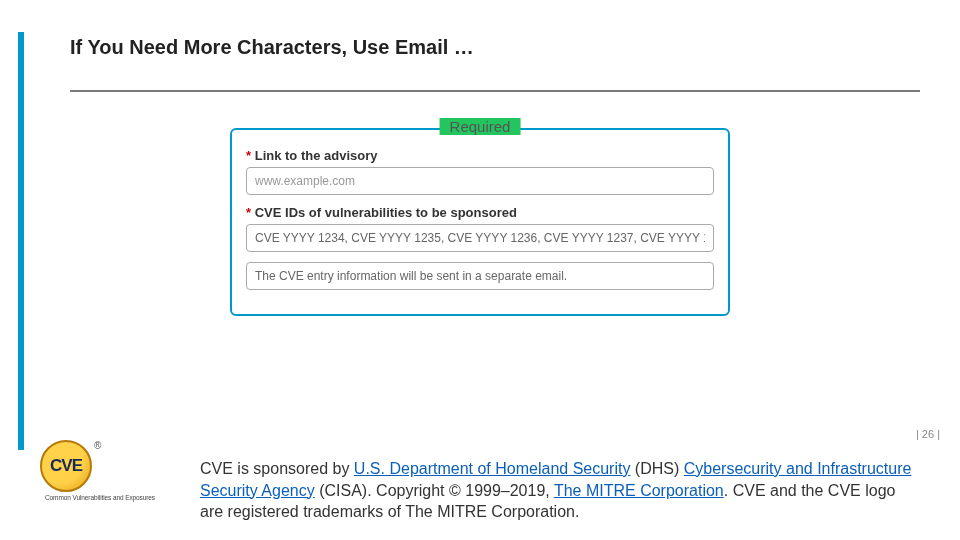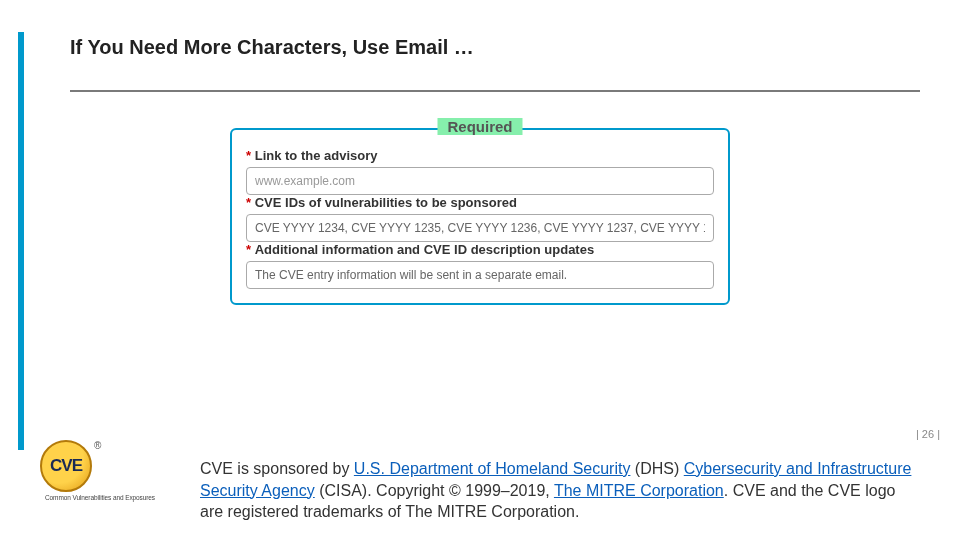--- a/index.html
+++ b/index.html
@@ -3,22 +3,22 @@
 <meta charset="utf-8">
 <style>
   * { box-sizing: border-box; margin: 0; padding: 0; }
   html, body { width: 960px; height: 540px; font-family: Arial, Helvetica, sans-serif; background: #fff; }
   .slide { position: relative; width: 960px; height: 540px; }
   .accent-bar { position: absolute; left: 18px; top: 32px; width: 6px; height: 418px; background: #0099cc; }
   .title { position: absolute; left: 70px; top: 36px; font-size: 20px; font-weight: bold; color: #222; }
   .hr { position: absolute; left: 70px; top: 90px; width: 850px; height: 2px; background: #7a7a7a; }
 
   .form-box { position: absolute; left: 230px; top: 128px; width: 500px; border: 2px solid #0099cc; border-radius: 6px; padding: 18px 14px 14px; }
-  .legend { position: absolute; top: -12px; left: 50%; transform: translateX(-50%); background: #86efac; padding: 0 10px; font-weight: bold; color: #555; font-size: 15px; }
-  .field { }
+  .legend { position: absolute; top: -12px; left: 50%; transform: translateX(-50%); background: #22c55e; padding: 0 10px; font-weight: normal; color: #555; font-size: 15px; }
+  .field { margin-bottom: 10px; }
   .label { font-size: 13px; color: #333; margin-bottom: 4px; }
   .req { color: #cc0000; font-weight: bold; }
   .label b { font-weight: bold; }
   .input, .textarea {
     width: 100%; border: 1px solid #aaa; border-radius: 4px;
     padding: 6px 8px; font-size: 12px; color: #666; background: #fff;
     font-family: Arial, Helvetica, sans-serif;
   }
   .input.placeholder { color: #999; }
   .textarea { min-height: 20px; resize: none; color: #666; }
@@ -59,24 +59,20 @@
 
     <div class="field">
       <div class="label">
         <span class="req">*</span>
         <b>CVE IDs of vulnerabilities to be sponsored</b>
       </div>
       <input class="input" value="CVE YYYY 1234, CVE YYYY 1235, CVE YYYY 1236, CVE YYYY 1237, CVE YYYY 12" style="">
     </div>
 
     <div class="field">
-      <div class="label">
-        <span class="req">*</span>
-        <b>Additional information and CVE ID description updates</b>
-      </div>
       <div class="textarea">The CVE entry information will be sent in a separate email.</div>
     </div>
   </div>
 
   <div class="pagenum">| 26 |</div>
 
   <div class="logo">
     <div style="text-align:left">
       <span class="logo-mark">CVE</span><span class="logo-reg">®</span>
     </div>

